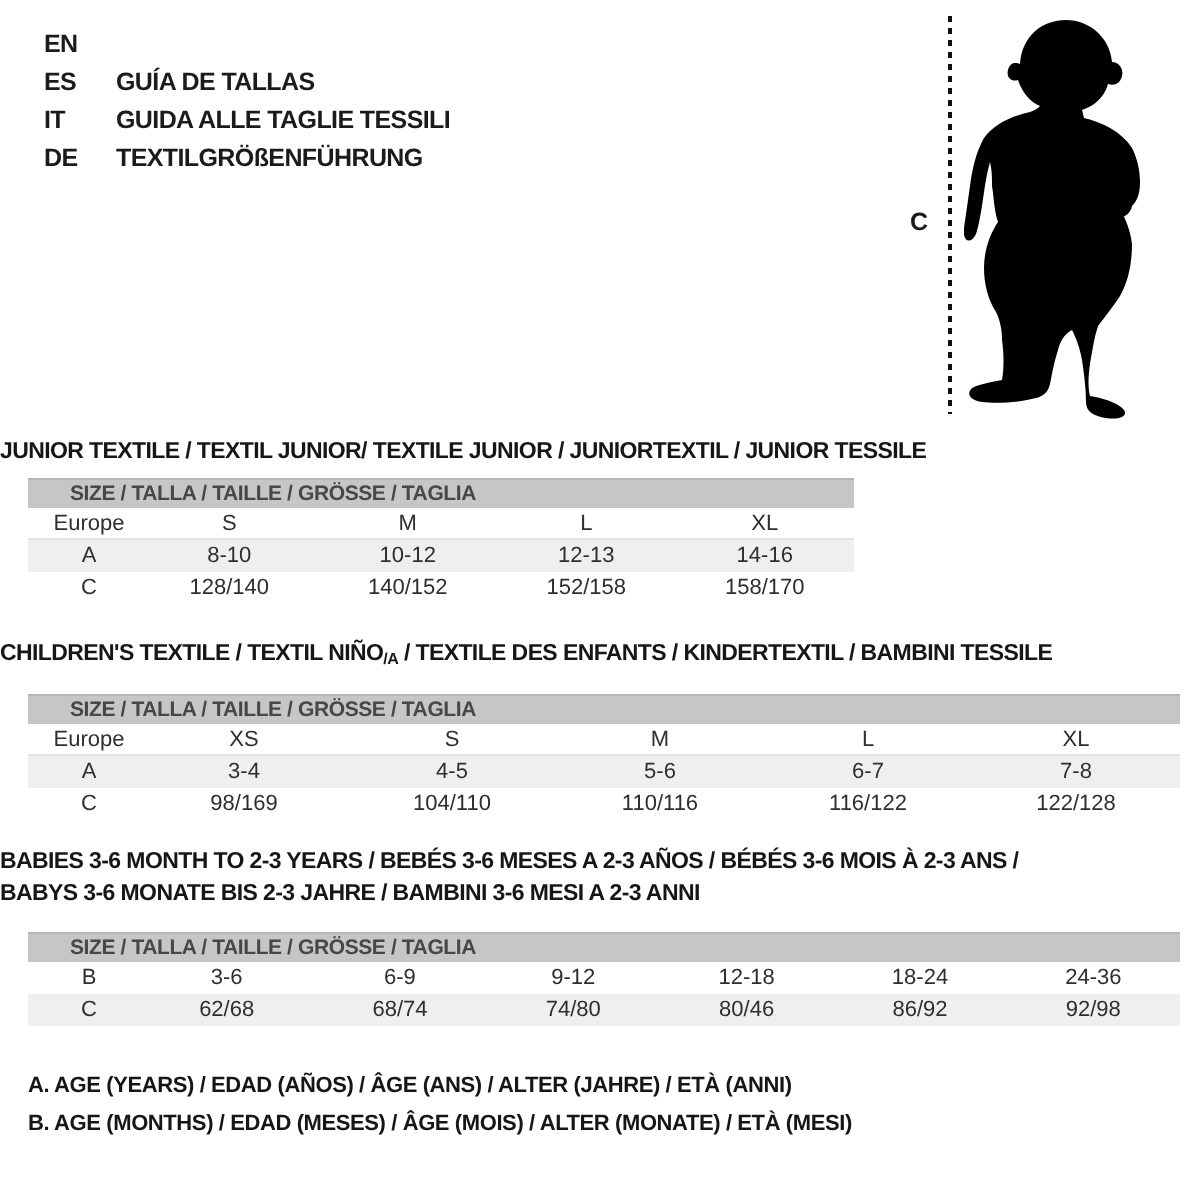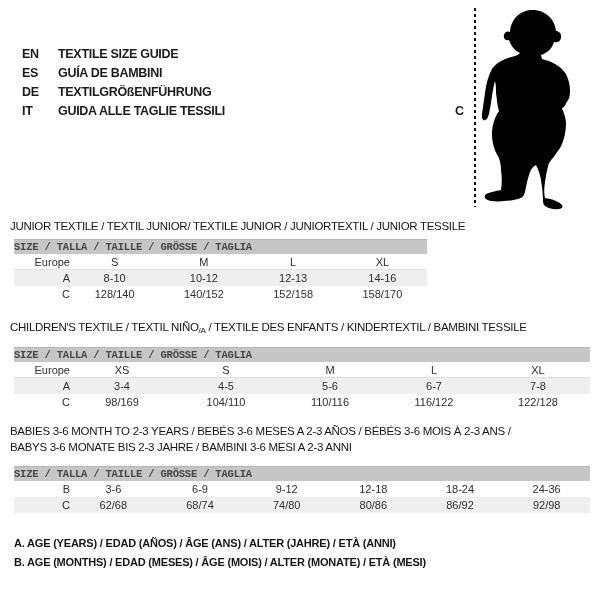--- a/index.html
+++ b/index.html
@@ -5,59 +5,59 @@
   * { margin:0; padding:0; box-sizing:border-box; }
   html,body { width:600px; height:600px; background:#fff; }
   body {
     position:relative;
     font-family:"Liberation Sans", sans-serif;
     color:#1b1b1b;
     overflow:hidden;
   }
 
   
-  .lang-block { position:absolute; left:22px; top:12px;margin-top:32px; }
+  .lang-block { position:absolute; left:22px; top:12px; }
   .lang-row { display:flex; height:19px; align-items:center; }
   .lang-code, .lang-label {
     font-weight:bold; font-size:12.5px; letter-spacing:-0.3px; white-space:nowrap;
   }
   .lang-code { width:36px; }
 
   
   .height-line {
     position:absolute; left:474px; top:8px; width:2px; height:199px;
     background:repeating-linear-gradient(to bottom, #111 0 3px, transparent 3px 6px);
   }
   .height-label {
     position:absolute; left:455px; top:104px;
     font-weight:bold; font-size:12.5px;
   }
   .baby-svg { position:absolute; left:482px; top:5px; }
 
   
   .section-heading {
-    position:absolute; left:10px;
-    font-weight:normal; font-size:11.5px; letter-spacing:-0.3px;
+    position:absolute; left:0;
+    font-weight:bold; font-size:11.5px; letter-spacing:-0.3px;
     color:#161616; white-space:nowrap; line-height:16px;
   }
   .sub-a { font-size:8px; vertical-align:-2px; }
 
   
   .size-table { position:absolute; left:14px; }
   .t-bar {
     height:15px; line-height:15px;
     background:#c6c6c6; color:#474747;
     font-weight:bold; font-size:10.5px; letter-spacing:-0.2px;
-    padding-left:0; border-top:1px solid #b5b5b5;font-family:Liberation Mono, monospace;
+    padding-left:21px; border-top:1px solid #b5b5b5;
   }
   .t-row { display:grid; height:16px; align-items:center; font-size:11px; color:#2e2e2e; }
   .t-row.cols4 { grid-template-columns:56px repeat(4,1fr); }
   .t-row.cols5 { grid-template-columns:56px repeat(5,1fr); }
   .t-row.cols6 { grid-template-columns:56px repeat(6,1fr); }
-  .t-row .rl { padding-left:5px; text-align:right; }
+  .t-row .rl { padding-left:5px; text-align:center; }
   .t-row .cv { text-align:center; }
   .t-row.stripe { background:#efefef; }
   .t-row.hairline { border-bottom:1px solid #e2e2e2; }
 
   .tbl-1 { top:239px; width:413px; }
   .tbl-2 { top:347px; width:576px; }
   .tbl-3 { top:466px; width:576px; }
 
   
   .footnotes { position:absolute; left:14px; top:534px; }
@@ -65,33 +65,32 @@
     font-weight:bold; font-size:11px; letter-spacing:-0.2px;
     line-height:18.5px; color:#161616; white-space:nowrap;
   }
 </style>
 </head>
 <body>
 
 <div class="lang-block">
   <div class="lang-row">
     <span class="lang-code">EN</span>
-    <span class="lang-label">TEXTILE SIZE GUIDE</span>
   </div>
   <div class="lang-row">
     <span class="lang-code">ES</span>
-    <span class="lang-label">GUÍA DE BAMBINI</span>
+    <span class="lang-label">GUÍA DE TALLAS</span>
+  </div>
+  <div class="lang-row">
+    <span class="lang-code">IT</span>
+    <span class="lang-label">GUIDA ALLE TAGLIE TESSILI</span>
   </div>
   <div class="lang-row">
     <span class="lang-code">DE</span>
     <span class="lang-label">TEXTILGRÖßENFÜHRUNG</span>
-  </div>
-  <div class="lang-row">
-    <span class="lang-code">IT</span>
-    <span class="lang-label">GUIDA ALLE TAGLIE TESSILI</span>
   </div>
 </div>
 
 <div class="height-line"></div>
 <div class="height-label">C</div>
 <svg class="baby-svg" width="96" height="205" viewBox="0 0 96 205" aria-hidden="true">
   <path fill="#000" d="M51,5
     C63,5 73,14 74,26
     C77,26 80,29 79,33 C78,37 75,38 72,37
     C70,44 65,48 59,50 L60,54
@@ -185,21 +184,21 @@
     <span class="cv">9-12</span>
     <span class="cv">12-18</span>
     <span class="cv">18-24</span>
     <span class="cv">24-36</span>
   </div>
   <div class="t-row cols6 stripe">
     <span class="rl">C</span>
     <span class="cv">62/68</span>
     <span class="cv">68/74</span>
     <span class="cv">74/80</span>
-    <span class="cv">80/86</span>
+    <span class="cv">80/46</span>
     <span class="cv">86/92</span>
     <span class="cv">92/98</span>
   </div>
 </div>
 
 <div class="footnotes">
   <div class="footnote">A. AGE (YEARS) / EDAD (AÑOS) / ÂGE (ANS) / ALTER (JAHRE) / ETÀ (ANNI)</div>
   <div class="footnote">B. AGE (MONTHS) / EDAD (MESES) / ÂGE (MOIS) / ALTER (MONATE) / ETÀ (MESI)</div>
 </div>
 

